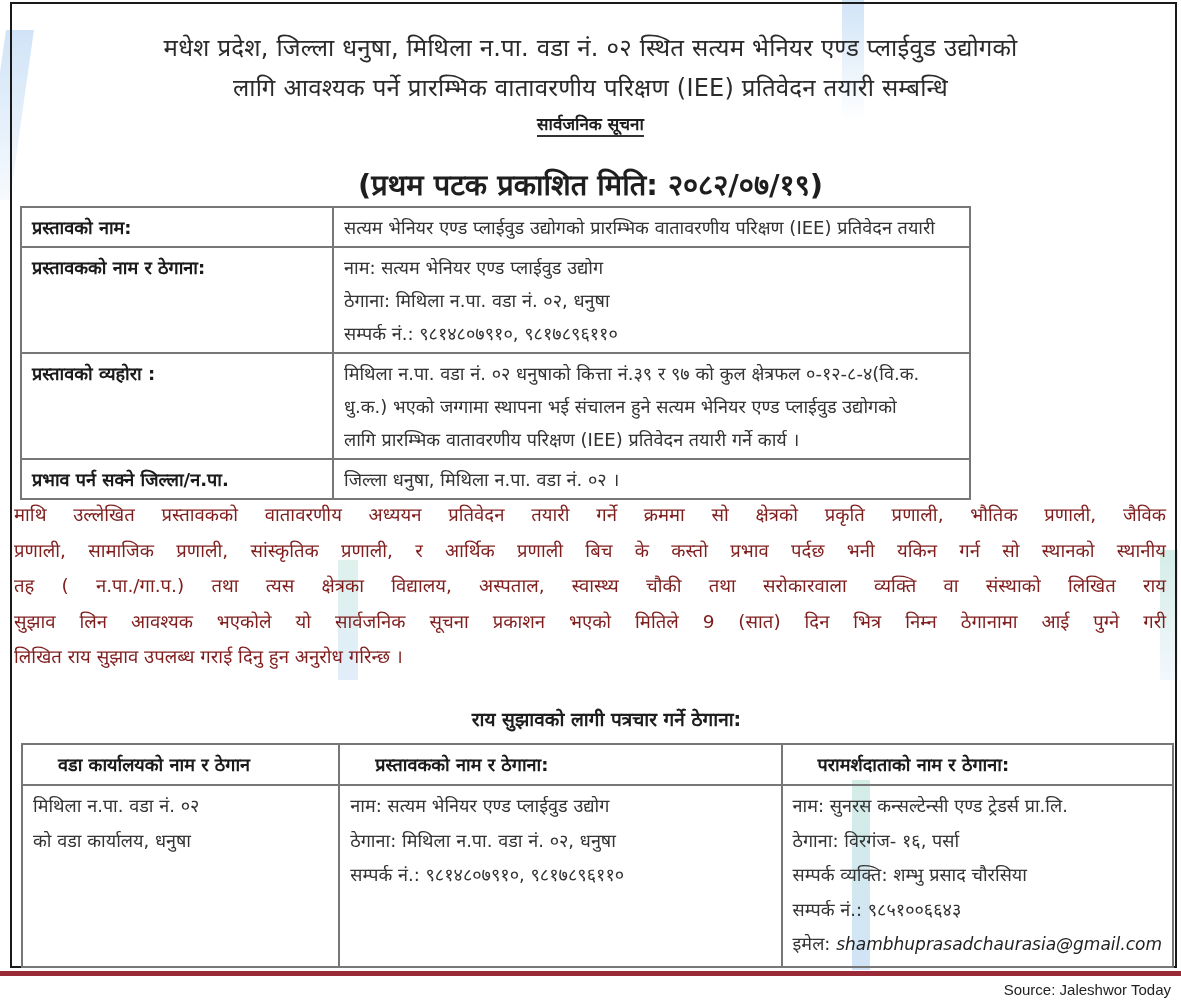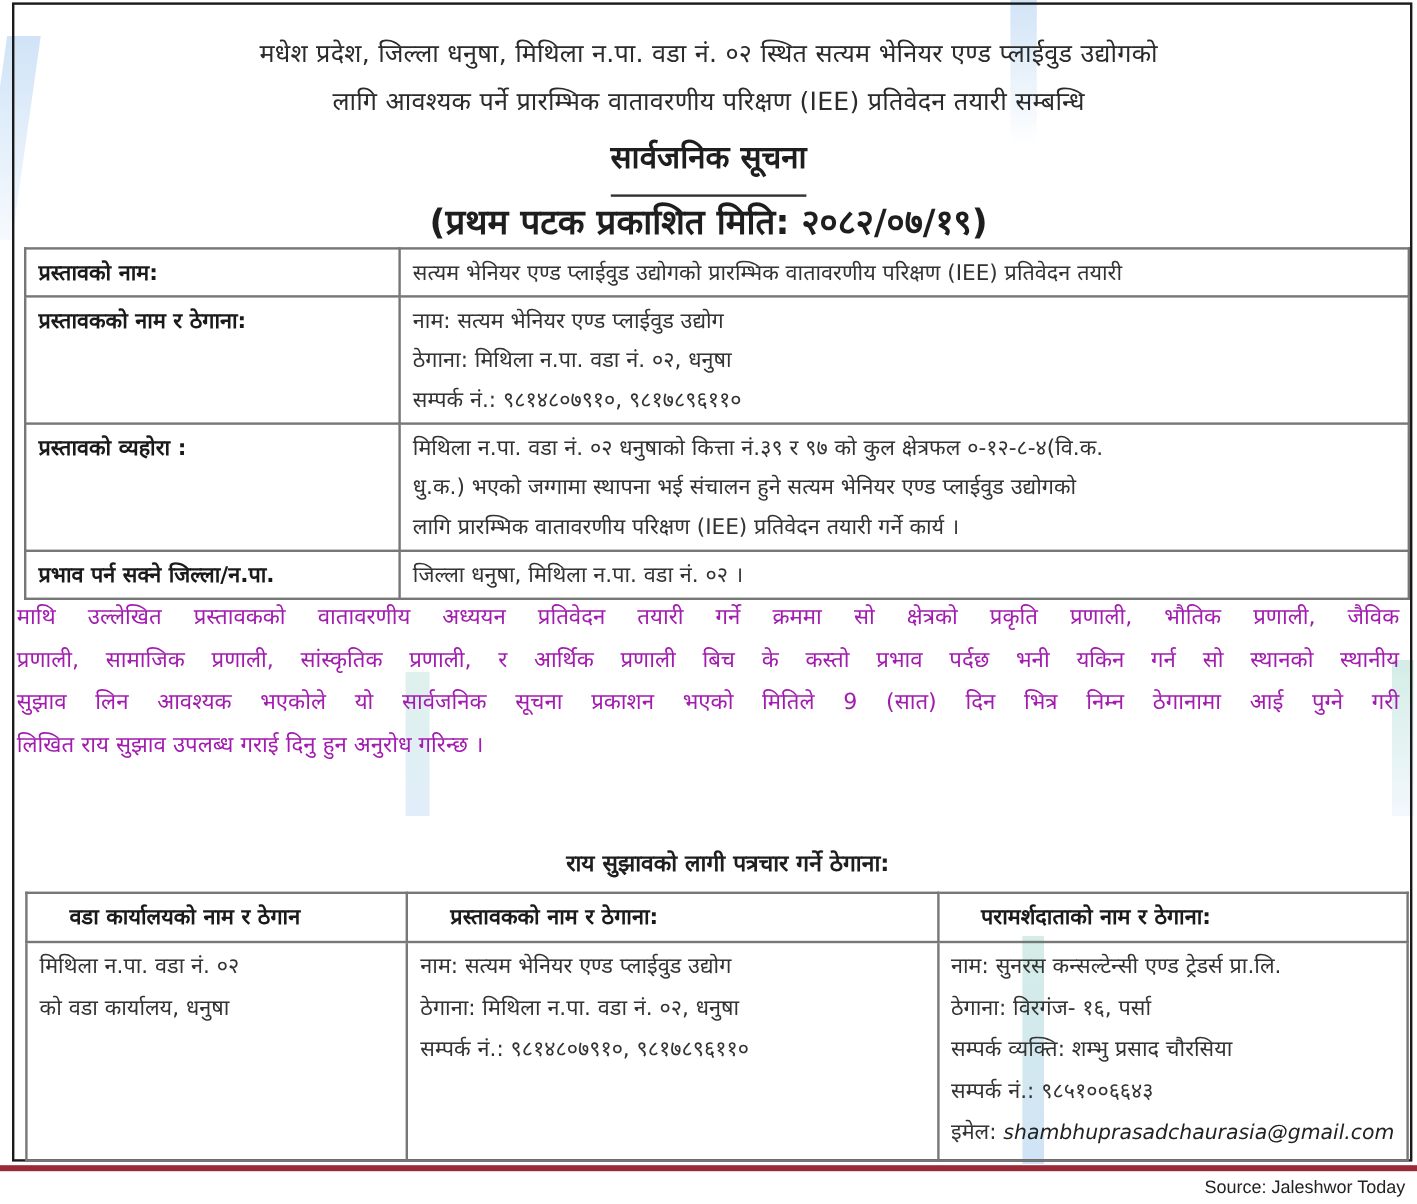--- a/index.html
+++ b/index.html
@@ -50,57 +50,57 @@
       height: 966px;
       border: 2px solid #1a1a1a;
       box-sizing: border-box;
       z-index: 1;
     }
     .header-line {
       position: absolute;
       left: 0;
       width: 1181px;
       text-align: center;
-      font-size: 21px;
+      font-size: 24px;
       color: #2b2b2b;
       letter-spacing: 0.2px;
     }
     .hl1 { top: 30px; }
     .hl2 { top: 70px; }
     .title {
       position: absolute;
       left: 0;
       width: 1181px;
       top: 112px;
       text-align: center;
     }
     .title span {
       display: inline-block;
-      font-size: 26px;
+      font-size: 17px;
       font-weight: bold;
       color: #1e1e1e;
       border-bottom: 2px solid #333;
-      padding-bottom: 14px;
+      padding-bottom: 0;
     }
     .subtitle {
       position: absolute;
       left: 0;
       width: 1181px;
       top: 164px;
       text-align: center;
       font-size: 29px;
       font-weight: bold;
       color: #1e1e1e;
     }
 
     table.info {
       position: absolute;
       left: 20px;
       top: 206px;
-      width: 1155px;
+      width: 951px;
       border-collapse: collapse;
       font-size: 18px;
       z-index: 2;
     }
     table.info td {
       border: 2px solid #777;
       vertical-align: top;
       padding: 3px 10px 2px 10px;
       line-height: 33px;
     }
@@ -114,21 +114,21 @@
     }
     .line { display: block; white-space: nowrap; }
 
     .body-text {
       position: absolute;
       left: 14px;
       top: 497px;
       width: 1152px;
       font-size: 18.5px;
       line-height: 35.5px;
-      color: #a21caf;
+      color: #7f1d1d;
       text-align: justify;
       z-index: 2;
     }
     .body-text .line { text-align-last: justify; text-align: justify; }
     .body-text .line.last { text-align-last: left; }
 
     .section-heading {
       position: absolute;
       left: 0;
       width: 1181px;
@@ -242,20 +242,21 @@
     <td class="val">
       <span class="line">जिल्ला धनुषा, मिथिला न.पा. वडा नं. ०२ ।</span>
     </td>
   </tr>
 </tbody>
   </table>
 
 <div class="body-text">
   <span class="line">माथि उल्लेखित प्रस्तावकको वातावरणीय अध्ययन प्रतिवेदन तयारी गर्ने क्रममा सो क्षेत्रको प्रकृति प्रणाली, भौतिक प्रणाली, जैविक</span>
   <span class="line">प्रणाली, सामाजिक प्रणाली, सांस्कृतिक प्रणाली, र आर्थिक प्रणाली बिच के कस्तो प्रभाव पर्दछ भनी यकिन गर्न सो स्थानको स्थानीय</span>
+  <span class="line">तह ( न.पा./गा.प.) तथा त्यस क्षेत्रका विद्यालय, अस्पताल, स्वास्थ्य चौकी तथा सरोकारवाला व्यक्ति वा संस्थाको लिखित राय</span>
   <span class="line">सुझाव लिन आवश्यक भएकोले यो सार्वजनिक सूचना प्रकाशन भएको मितिले 9 (सात) दिन भित्र निम्न ठेगानामा आई पुग्ने गरी</span>
   <span class="line last">लिखित राय सुझाव उपलब्ध गराई दिनु हुन अनुरोध गरिन्छ ।</span>
 </div>
 
 <div class="section-heading">राय सुझावको लागी पत्रचार गर्ने ठेगाना:</div>
 
 <table class="contacts">
   <tbody>
       <tr>
     <th class="c1">वडा कार्यालयको नाम र ठेगान</th>

